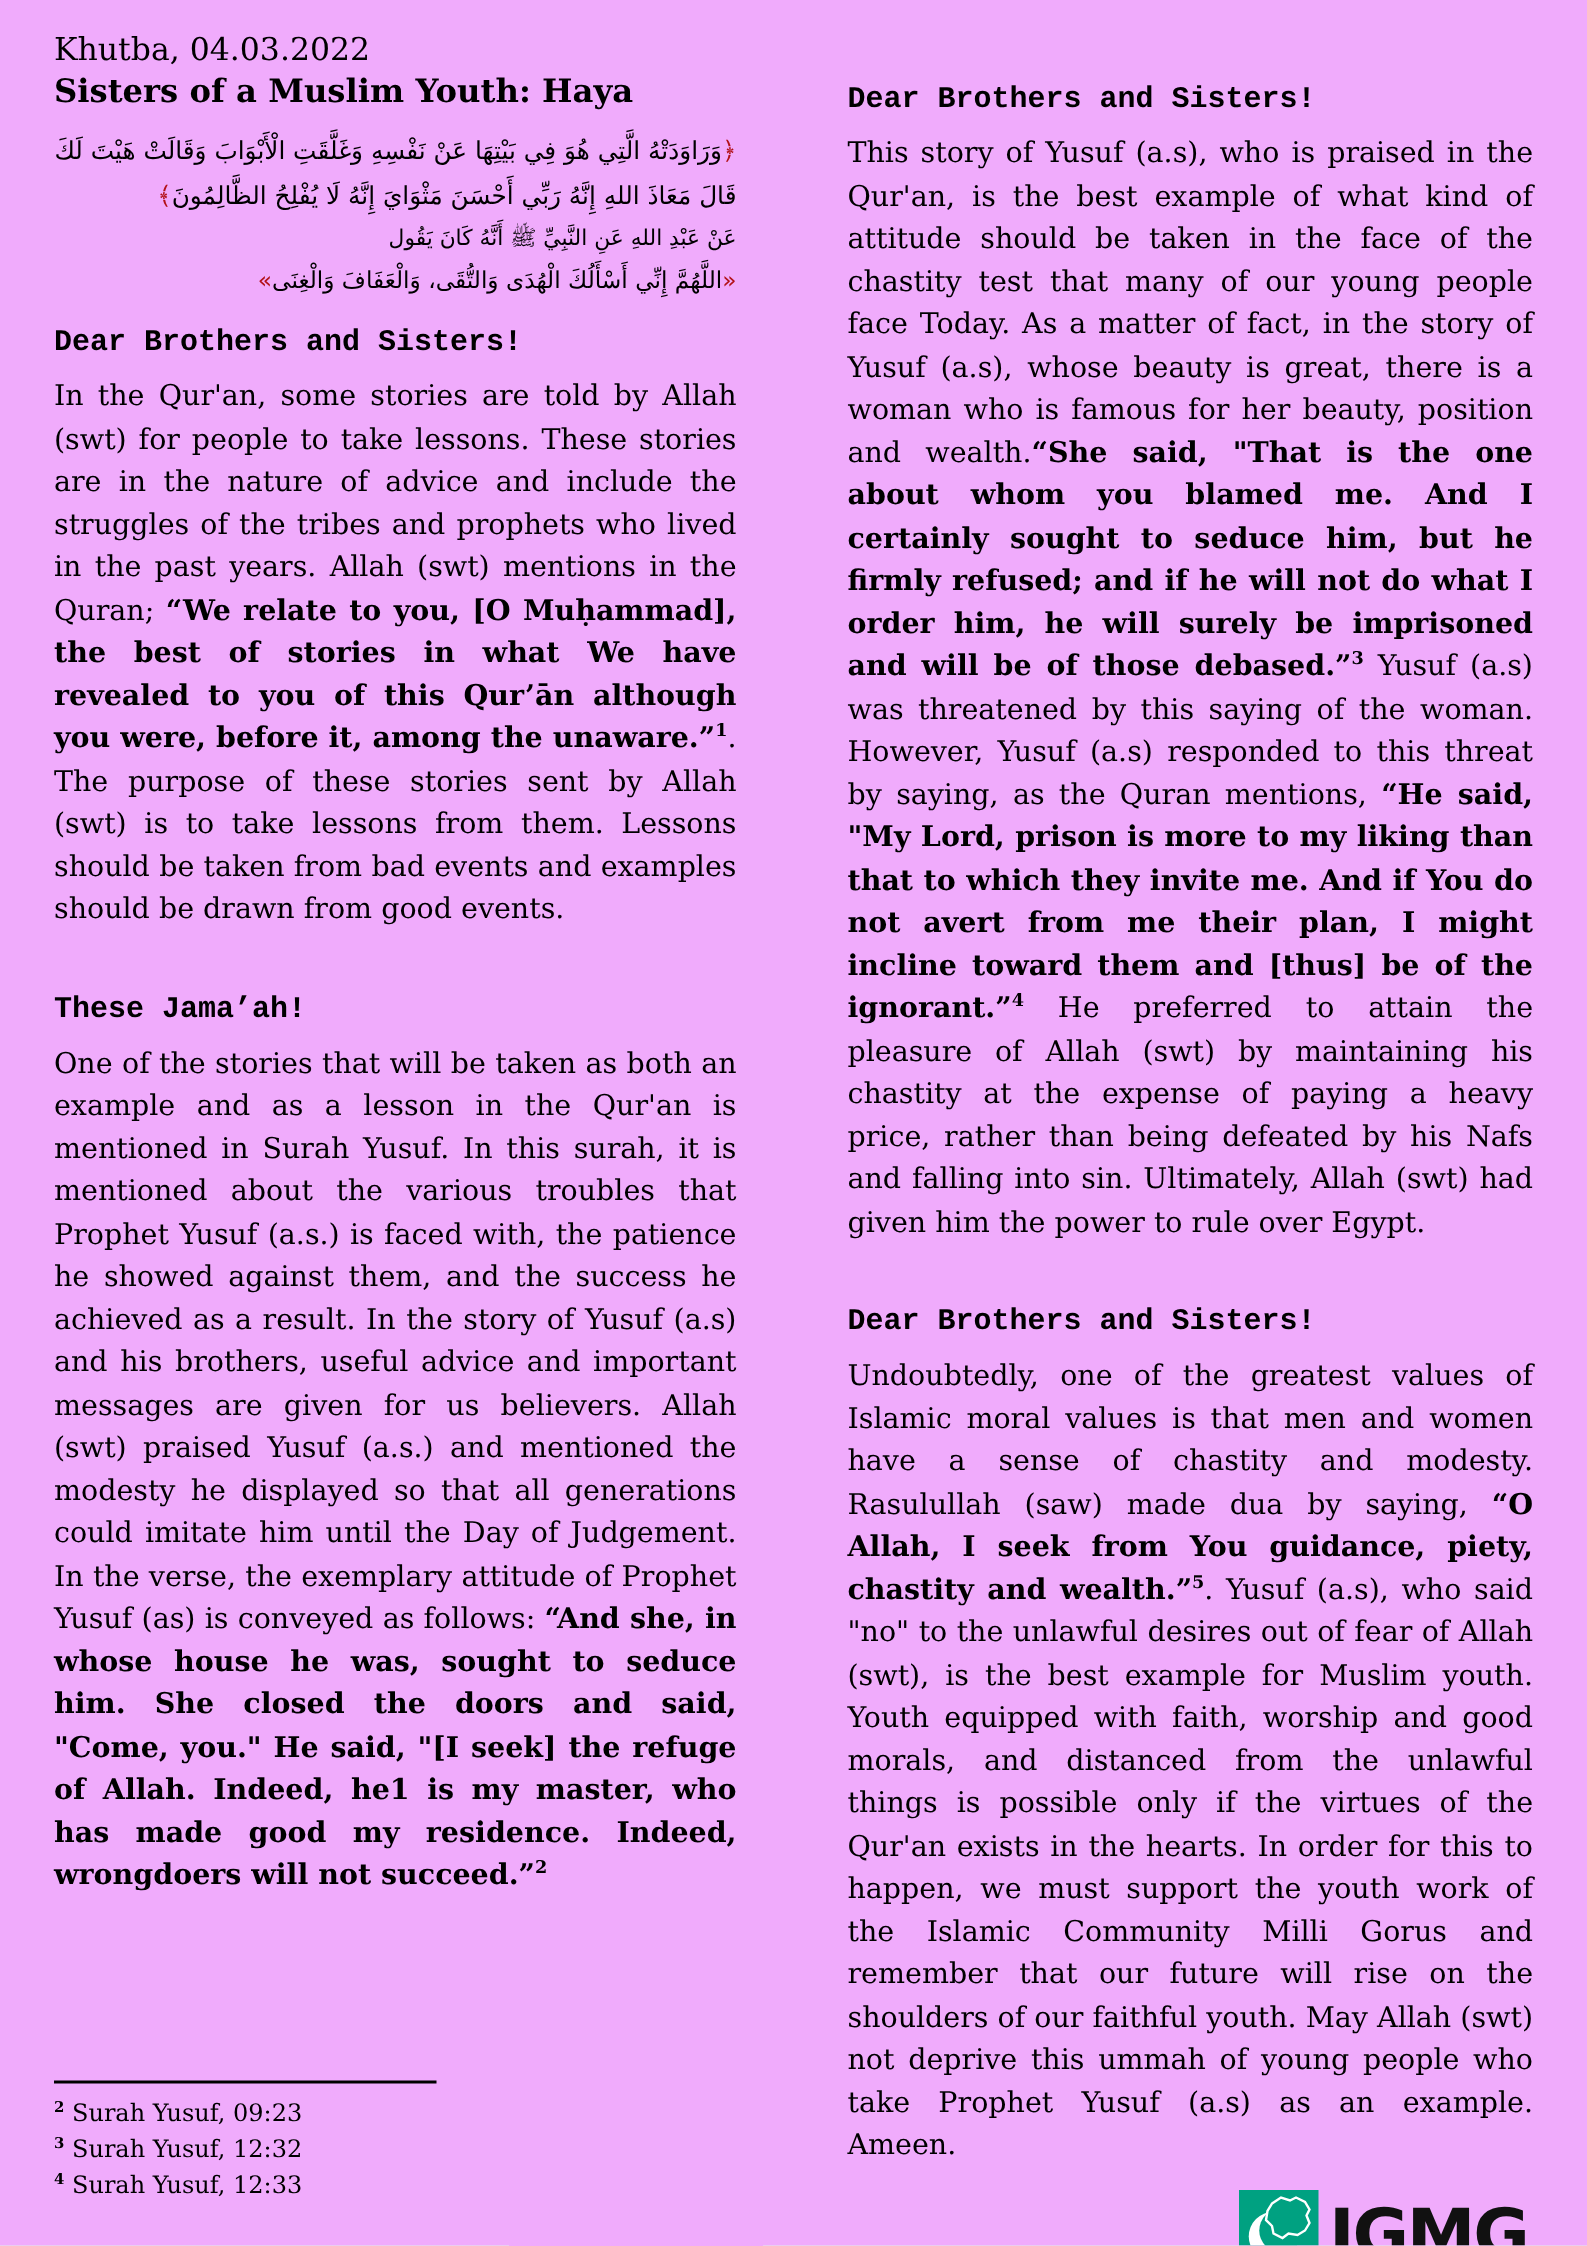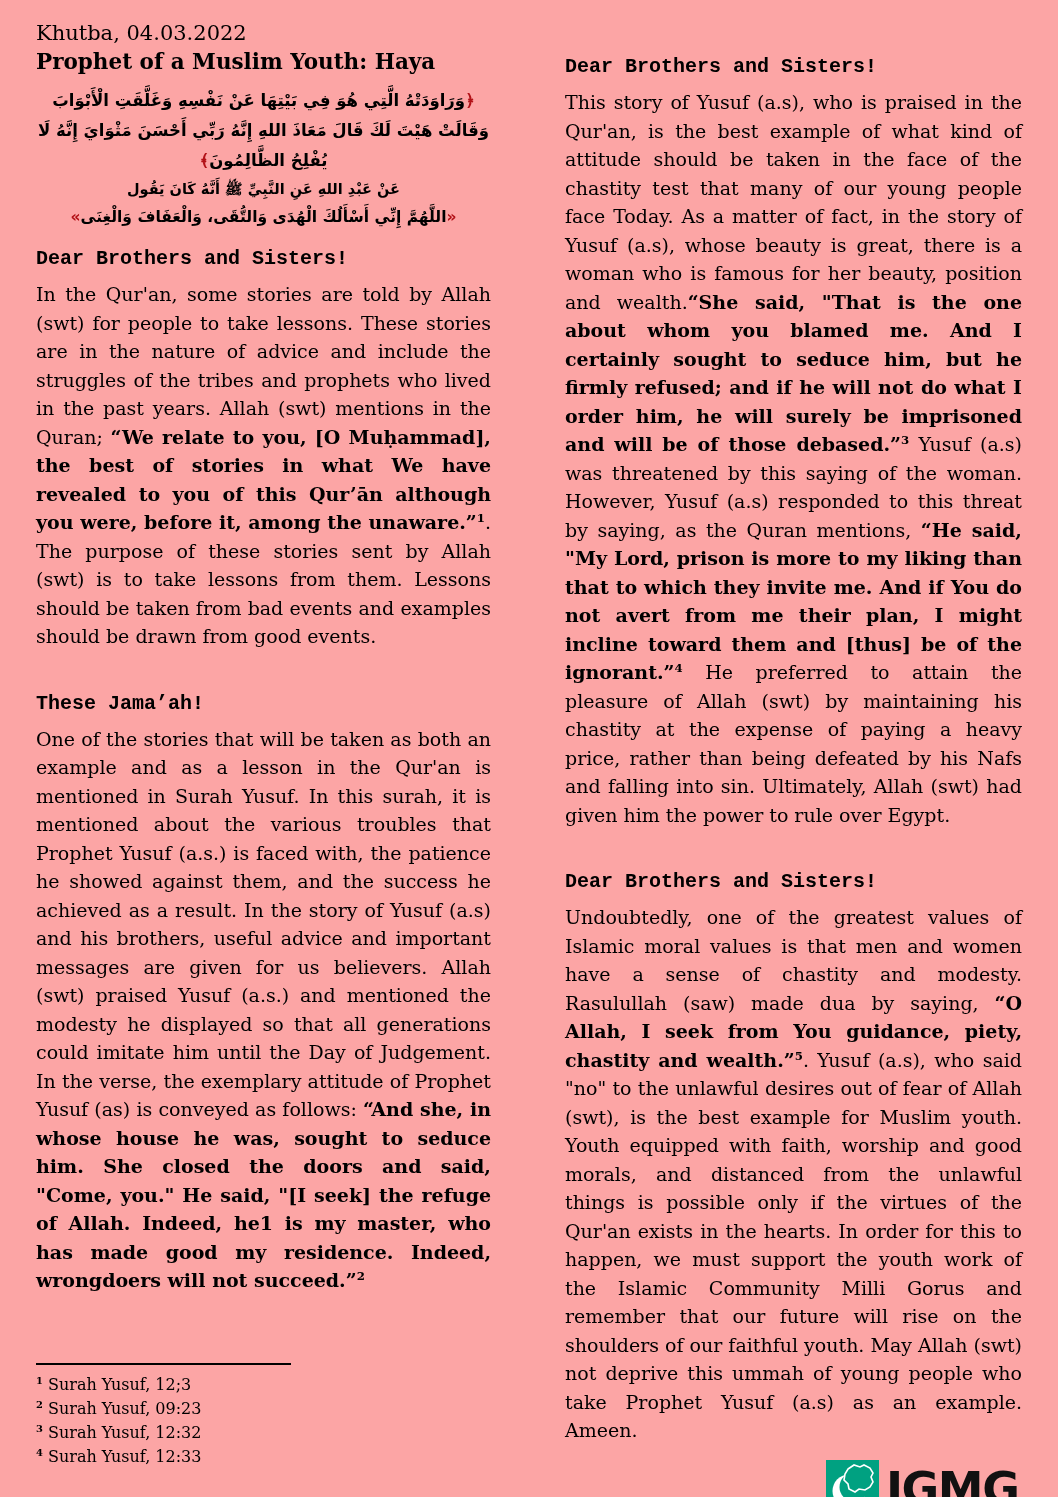--- a/index.html
+++ b/index.html
@@ -1,30 +1,30 @@
 <!DOCTYPE html>
 <html><head>
 <meta charset="utf-8">
 <style>
   html,body { margin:0; padding:0; background:#e8e8e8; }
   .page {
-    width:1058px; height:1497px; background:#fca5a5; margin:0 auto;
+    width:1058px; height:1497px; background:#f0abfc; margin:0 auto;
     box-sizing:border-box; padding:20px 36px 28px 36px;
     display:flex; gap:74px;
     font-family:"DejaVu Serif", serif; color:#000;
     overflow:hidden;
   }
   .col { display:flex; flex-direction:column; }
   .col-left  { width:455px; }
   .col-right { width:457px; }
 
   .kicker { font-size:21px; line-height:1.25; }
   .doc-title { font-size:21.5px; font-weight:bold; line-height:1.25; margin:3px 0 4px 0; }
 
-  .arabic-block { text-align:center; font-family:"DejaVu Sans", sans-serif; font-weight:bold; direction:rtl; }
+  .arabic-block { text-align:right; font-family:"DejaVu Sans", sans-serif; font-weight:normal; direction:rtl; }
   .arabic-block p { margin:0; }
   .ar-verse { font-size:16.5px; line-height:1.82; margin-top:6px !important; }
   .ar-hadith { font-size:14.5px; line-height:1.8; }
   .ar-dua { font-size:15.5px; line-height:1.8; margin-top:2px !important; }
   .red { color:#b21117; }
 
   h2.sec-heading { font-size:20px; font-weight:bold; margin:40px 0 8px 0; line-height:1.3;font-family:Liberation Mono, monospace; }
   .col-left section.first h2.sec-heading { margin-top:14px; }
   .col-right section.first h2.sec-heading { margin-top:34px; }
 
@@ -40,41 +40,40 @@
   .fn-rule { width:255px; border-top:2px solid #000; margin-bottom:8px; }
   .fn-item { font-size:16px; line-height:24px; }
 </style>
 </head>
 <body>
 
 <div class="page">
 
   <div class="col col-left">
     <div class="kicker">Khutba, 04.03.2022</div>
-    <div class="doc-title">Prophet of a Muslim Youth: Haya</div>
+    <div class="doc-title">Sisters of a Muslim Youth: Haya</div>
 
     <div class="arabic-block">
       <p class="ar-verse"><span class="red">﴿</span><span>وَرَاوَدَتْهُ الَّتِي هُوَ فِي بَيْتِهَا عَنْ نَفْسِهِ وَغَلَّقَتِ الْأَبْوَابَ وَقَالَتْ هَيْتَ لَكَ قَالَ مَعَاذَ اللهِ إِنَّهُ رَبِّي أَحْسَنَ مَثْوَايَ إِنَّهُ لَا يُفْلِحُ الظَّالِمُونَ</span><span class="red">﴾</span></p>
       <p class="ar-hadith">عَنْ عَبْدِ اللهِ عَنِ النَّبِيِّ ﷺ أَنَّهُ كَانَ يَقُول</p>
       <p class="ar-dua"><span class="red">«</span><span>اللَّهُمَّ إِنِّي أَسْأَلُكَ الْهُدَى وَالتُّقَى، وَالْعَفَافَ وَالْغِنَى</span><span class="red">»</span></p>
     </div>
 
     <section class="first">
       <h2 class="sec-heading">Dear Brothers and Sisters!</h2>
       <p class="body-text"><span>In the Qur'an, some stories are told by Allah (swt) for people to take lessons. These stories are in the nature of advice and include the struggles of the tribes and prophets who lived in the past years. Allah (swt) mentions in the Quran; </span><b>“We relate to you, [O Muḥammad], the best of stories in what We have revealed to you of this Qur’ān although you were, before it, among the unaware.”</b><sup style="font-weight: bold;">1</sup><span>. The purpose of these stories sent by Allah (swt) is to take lessons from them. Lessons should be taken from bad events and examples should be drawn from good events.</span></p>
     </section>
 
     <section>
       <h2 class="sec-heading">These Jama’ah!</h2>
       <p class="body-text"><span>One of the stories that will be taken as both an example and as a lesson in the Qur'an is mentioned in Surah Yusuf. In this surah, it is mentioned about the various troubles that Prophet Yusuf (a.s.) is faced with, the patience he showed against them, and the success he achieved as a result. In the story of Yusuf (a.s) and his brothers, useful advice and important messages are given for us believers. Allah (swt) praised Yusuf (a.s.) and mentioned the modesty he displayed so that all generations could imitate him until the Day of Judgement. In the verse, the exemplary attitude of Prophet Yusuf (as) is conveyed as follows: </span><b>“And she, in whose house he was, sought to seduce him. She closed the doors and said, "Come, you." He said, "[I seek] the refuge of Allah. Indeed, he1 is my master, who has made good my residence. Indeed, wrongdoers will not succeed.”</b><sup style="font-weight: bold;">2</sup></p>
     </section>
 
     <div class="footnotes-left">
       <div class="fn-rule"></div>
-      <div class="fn-item"><sup>1</sup> <span>Surah Yusuf, 12;3</span></div>
       <div class="fn-item"><sup>2</sup> <span>Surah Yusuf, 09:23</span></div>
       <div class="fn-item"><sup>3</sup> <span>Surah Yusuf, 12:32</span></div>
       <div class="fn-item"><sup>4</sup> <span>Surah Yusuf, 12:33</span></div>
     </div>
   </div>
 
   <div class="col col-right">
     <section class="first">
       <h2 class="sec-heading">Dear Brothers and Sisters!</h2>
       <p class="body-text"><span>This story of Yusuf (a.s), who is praised in the Qur'an, is the best example of what kind of attitude should be taken in the face of the chastity test that many of our young people face Today. As a matter of fact, in the story of Yusuf (a.s), whose beauty is great, there is a woman who is famous for her beauty, position and wealth.</span><b>“She said, "That is the one about whom you blamed me. And I certainly sought to seduce him, but he firmly refused; and if he will not do what I order him, he will surely be imprisoned and will be of those debased.”</b><sup style="font-weight: bold;">3</sup><span> Yusuf (a.s) was threatened by this saying of the woman. However, Yusuf (a.s) responded to this threat by saying, as the Quran mentions, </span><b>“He said, "My Lord, prison is more to my liking than that to which they invite me. And if You do not avert from me their plan, I might incline toward them and [thus] be of the ignorant.”</b><sup style="font-weight: bold;">4</sup><span> He preferred to attain the pleasure of Allah (swt) by maintaining his chastity at the expense of paying a heavy price, rather than being defeated by his Nafs and falling into sin. Ultimately, Allah (swt) had given him the power to rule over Egypt.</span></p>

